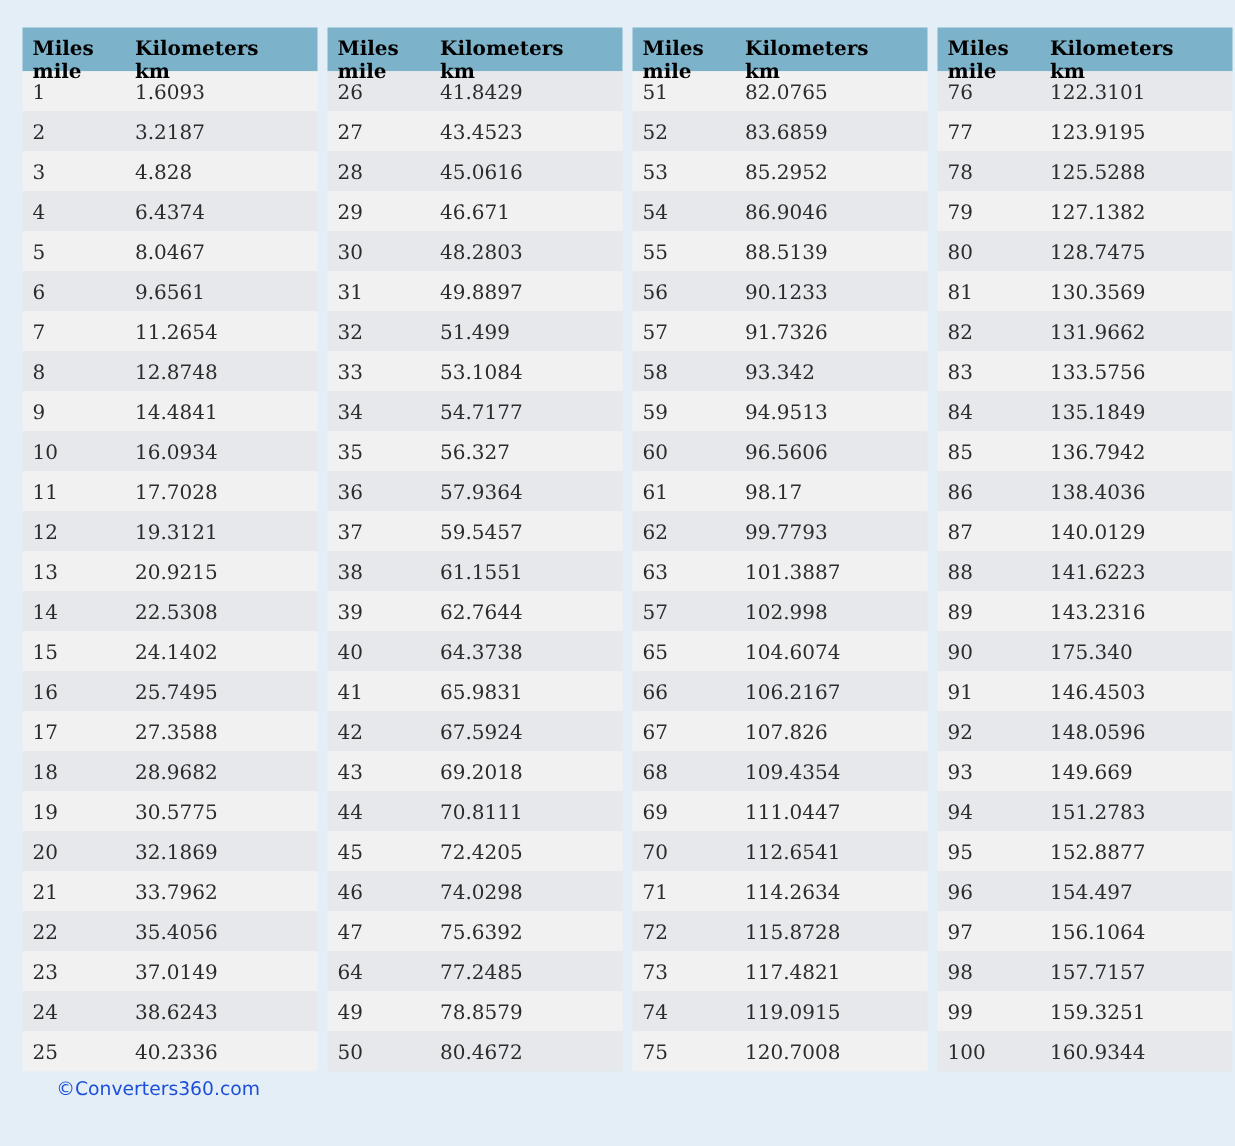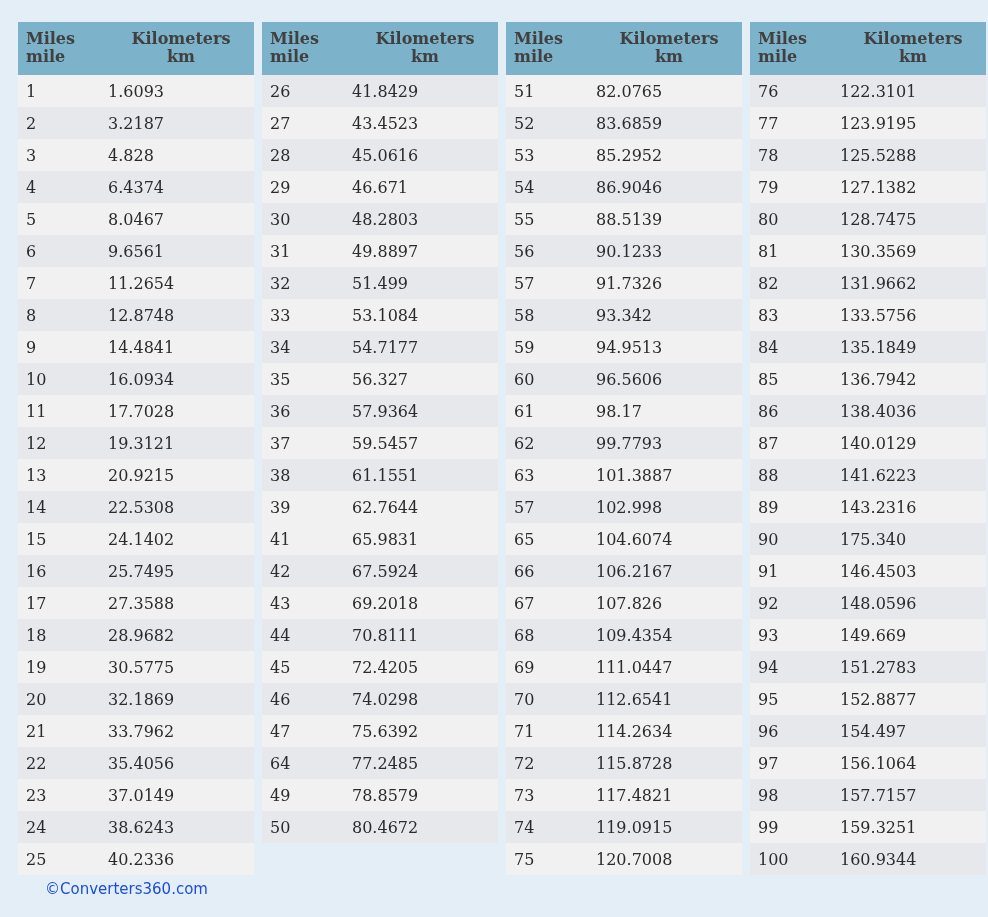--- a/index.html
+++ b/index.html
@@ -15,31 +15,31 @@
     gap: 8px;
     padding: 22px 0 0 18px;
   }
   .conv-table {
     width: 236px;
     flex: 0 0 auto;
   }
   .thead {
     display: flex;
     background: #7db3ca;
-    color: #404040;
+    color: #000000;
     font-weight: bold;
     font-size: 16px;
     line-height: 18px;
     padding: 8px 0 9px 8px;
     box-sizing: border-box;
-    height: 53px;
+    height: 35px;
   }
   .th { display: flex; flex-direction: column; }
   .th-miles { width: 82px; flex: 0 0 auto; }
-  .th-km { flex: 1; align-items: center; }
+  .th-km { flex: 1; }
   .row {
     display: flex;
     align-items: center;
     height: 32px;
     padding-left: 8px;
     box-sizing: border-box;
     font-size: 16px;
     color: #2b2b2b;
   }
   .row.light { background: #f1f1f1; }
@@ -233,20 +233,24 @@
           <span class="cell-km">59.5457</span>
         </div>
         <div class="row dark">
           <span class="cell-miles">38</span>
           <span class="cell-km">61.1551</span>
         </div>
         <div class="row light">
           <span class="cell-miles">39</span>
           <span class="cell-km">62.7644</span>
         </div>
+        <div class="row dark">
+          <span class="cell-miles">40</span>
+          <span class="cell-km">64.3738</span>
+        </div>
         <div class="row light">
           <span class="cell-miles">41</span>
           <span class="cell-km">65.9831</span>
         </div>
         <div class="row dark">
           <span class="cell-miles">42</span>
           <span class="cell-km">67.5924</span>
         </div>
         <div class="row light">
           <span class="cell-miles">43</span>

